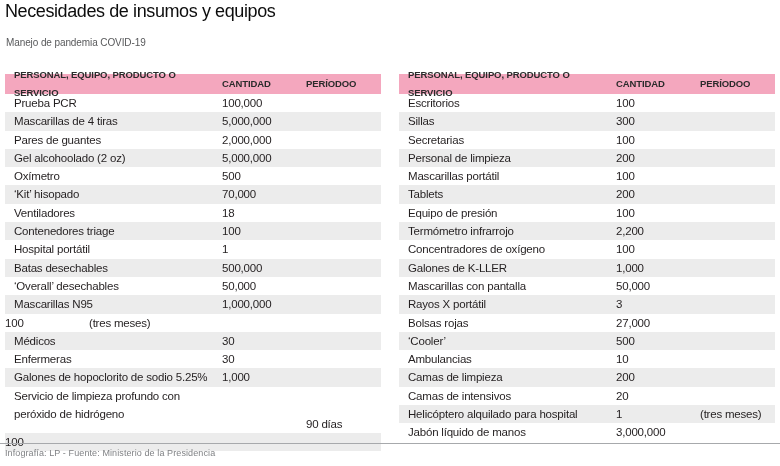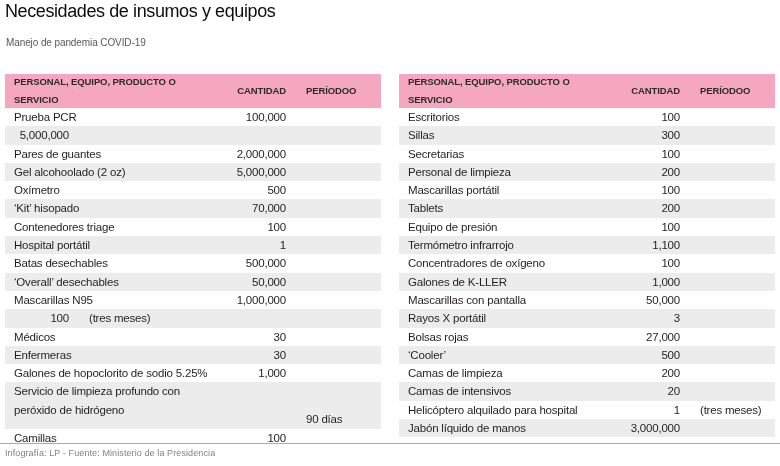--- a/index.html
+++ b/index.html
@@ -30,38 +30,38 @@
   }
   .tables{
     position:absolute;left:5px;top:74px;
     width:770px;
     display:flex;gap:18px;
   }
   .table{flex:1;min-width:0;}
   .thead{
     display:flex;align-items:center;
     background:var(--header-bg);
-    height:34px;
+    height:20px;
     font-size:9.5px;font-weight:bold;color:#2b2b2b;
     letter-spacing:-0.1px;
   }
   .trow{
     display:flex;align-items:stretch;
     font-size:11.5px;color:var(--text);
     letter-spacing:-0.2px;
   }
   .trows .trow:nth-child(even){background:var(--stripe);}
   .c-item{
     flex:1;min-width:0;
     padding-left:9px;
     white-space:pre-line;
     line-height:18.3px;
   }
   .c-qty{
-    width:64px;text-align:right;
+    width:64px;
     line-height:18.3px;
   }
   .c-period{
     width:95px;
     padding-left:20px;
     line-height:18.3px;
   }
   .trow.multiline .c-period{
     display:flex;align-items:flex-end;margin-top:28px;
   }
@@ -89,20 +89,21 @@
       <div class="c-qty">CANTIDAD</div>
       <div class="c-period">PERÍODOO</div>
     </div>
     <div class="trows">
         <div class="trow">
           <div class="c-item">Prueba PCR</div>
           <div class="c-qty">100,000</div>
           <div class="c-period"></div>
         </div>
         <div class="trow">
+          <div class="c-item">Mascarillas de 4 tiras</div>
           <div class="c-qty">5,000,000</div>
           <div class="c-period"></div>
         </div>
         <div class="trow">
           <div class="c-item">Pares de guantes</div>
           <div class="c-qty">2,000,000</div>
           <div class="c-period"></div>
         </div>
         <div class="trow">
           <div class="c-item">Gel alcohoolado (2 oz)</div>
@@ -110,20 +111,25 @@
           <div class="c-period"></div>
         </div>
         <div class="trow">
           <div class="c-item">Oxímetro</div>
           <div class="c-qty">500</div>
           <div class="c-period"></div>
         </div>
         <div class="trow">
           <div class="c-item">‘Kit’ hisopado</div>
           <div class="c-qty">70,000</div>
+          <div class="c-period"></div>
+        </div>
+        <div class="trow">
+          <div class="c-item">Ventiladores</div>
+          <div class="c-qty">18</div>
           <div class="c-period"></div>
         </div>
         <div class="trow">
           <div class="c-item">Contenedores triage</div>
           <div class="c-qty">100</div>
           <div class="c-period"></div>
         </div>
         <div class="trow">
           <div class="c-item">Hospital portátil</div>
           <div class="c-qty">1</div>
@@ -163,21 +169,20 @@
           <div class="c-qty">1,000</div>
           <div class="c-period"></div>
         </div>
         <div class="trow multiline">
           <div class="c-item">Servicio de limpieza profundo con
 peróxido de hidrógeno</div>
           <div class="c-qty"></div>
           <div class="c-period">90 días</div>
         </div>
         <div class="trow">
-          <div class="c-item">Camillas</div>
           <div class="c-qty">100</div>
           <div class="c-period"></div>
         </div>
       </div>
   </div>
 
   <div class="table">
     <div class="thead">
       <div class="c-item">PERSONAL, EQUIPO, PRODUCTO O SERVICIO</div>
       <div class="c-qty">CANTIDAD</div>
@@ -214,21 +219,21 @@
           <div class="c-qty">200</div>
           <div class="c-period"></div>
         </div>
         <div class="trow">
           <div class="c-item">Equipo de presión</div>
           <div class="c-qty">100</div>
           <div class="c-period"></div>
         </div>
         <div class="trow">
           <div class="c-item">Termómetro infrarrojo</div>
-          <div class="c-qty">1,100</div>
+          <div class="c-qty">2,200</div>
           <div class="c-period"></div>
         </div>
         <div class="trow">
           <div class="c-item">Concentradores de oxígeno</div>
           <div class="c-qty">100</div>
           <div class="c-period"></div>
         </div>
         <div class="trow">
           <div class="c-item">Galones de K-LLER</div>
           <div class="c-qty">1,000</div>
@@ -245,20 +250,25 @@
           <div class="c-period"></div>
         </div>
         <div class="trow">
           <div class="c-item">Bolsas rojas</div>
           <div class="c-qty">27,000</div>
           <div class="c-period"></div>
         </div>
         <div class="trow">
           <div class="c-item">‘Cooler’</div>
           <div class="c-qty">500</div>
+          <div class="c-period"></div>
+        </div>
+        <div class="trow">
+          <div class="c-item">Ambulancias</div>
+          <div class="c-qty">10</div>
           <div class="c-period"></div>
         </div>
         <div class="trow">
           <div class="c-item">Camas de limpieza</div>
           <div class="c-qty">200</div>
           <div class="c-period"></div>
         </div>
         <div class="trow">
           <div class="c-item">Camas de intensivos</div>
           <div class="c-qty">20</div>

